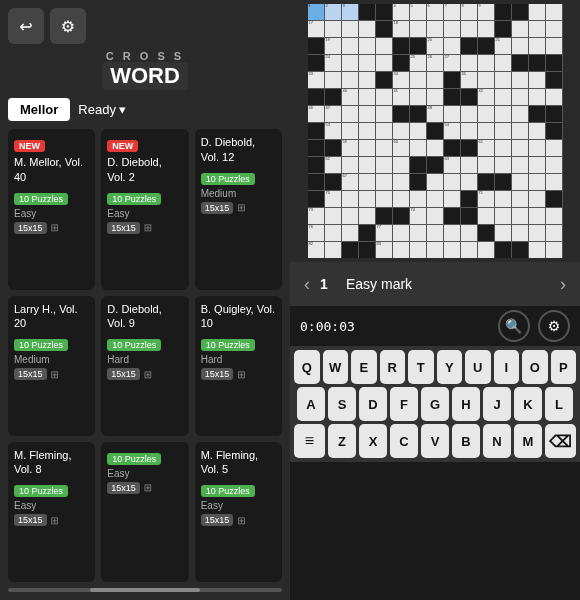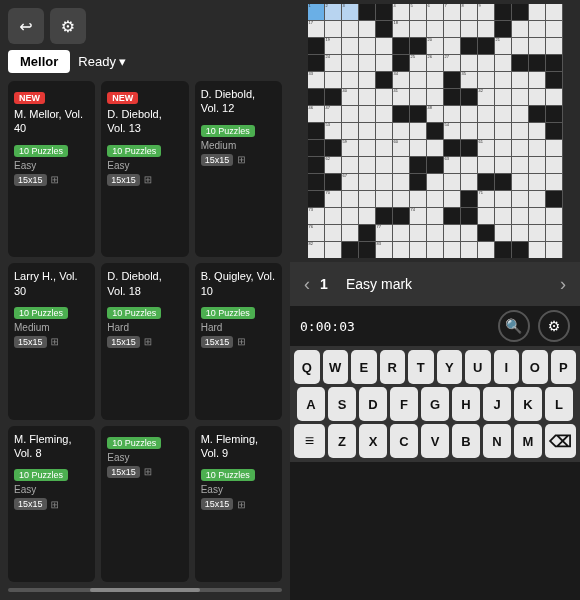--- a/index.html
+++ b/index.html
@@ -331,63 +331,67 @@
 <div class="left-panel">
   <div class="top-icons">
     <div class="icon-btn">
       <span>↩</span>
     </div>
     <div class="icon-btn">
       <span>⚙</span>
     </div>
   </div>
 
+  <div class="crossword-logo">
+    <div class="cross">C R O S S</div>
+    <div class="word">WORD</div>
+  </div>
 
   <div class="tabs-row">
     <div class="tab-btn">Mellor</div>
     <div class="tab-dropdown">
       <span>Ready</span>
       <span>▾</span>
     </div>
   </div>
 
   <div class="puzzle-grid" id="puzzle-grid">
       <div class="puzzle-card"><div class="new-badge">NEW</div><div class="puzzle-title">M. Mellor, Vol. 40</div><div class="puzzles-count">10 Puzzles</div><div class="difficulty">Easy</div><div class="puzzle-meta">
     <span class="size-badge">15x15</span>
     <span class="grid-icon">⊞</span>
   </div></div>
-      <div class="puzzle-card"><div class="new-badge">NEW</div><div class="puzzle-title">D. Diebold, Vol. 13</div><div class="puzzles-count">10 Puzzles</div><div class="difficulty">Easy</div><div class="puzzle-meta">
+      <div class="puzzle-card"><div class="new-badge">NEW</div><div class="puzzle-title">D. Diebold, Vol. 2</div><div class="puzzles-count">10 Puzzles</div><div class="difficulty">Easy</div><div class="puzzle-meta">
     <span class="size-badge">15x15</span>
     <span class="grid-icon">⊞</span>
   </div></div>
       <div class="puzzle-card"><div class="puzzle-title">D. Diebold, Vol. 12</div><div class="puzzles-count">10 Puzzles</div><div class="difficulty">Medium</div><div class="puzzle-meta">
     <span class="size-badge">15x15</span>
     <span class="grid-icon">⊞</span>
   </div></div>
-      <div class="puzzle-card"><div class="puzzle-title">Larry H., Vol. 30</div><div class="puzzles-count">10 Puzzles</div><div class="difficulty">Medium</div><div class="puzzle-meta">
-    <span class="size-badge">15x15</span>
-    <span class="grid-icon">⊞</span>
-  </div></div>
-      <div class="puzzle-card"><div class="puzzle-title">D. Diebold, Vol. 18</div><div class="puzzles-count">10 Puzzles</div><div class="difficulty">Hard</div><div class="puzzle-meta">
+      <div class="puzzle-card"><div class="puzzle-title">Larry H., Vol. 20</div><div class="puzzles-count">10 Puzzles</div><div class="difficulty">Medium</div><div class="puzzle-meta">
+    <span class="size-badge">15x15</span>
+    <span class="grid-icon">⊞</span>
+  </div></div>
+      <div class="puzzle-card"><div class="puzzle-title">D. Diebold, Vol. 9</div><div class="puzzles-count">10 Puzzles</div><div class="difficulty">Hard</div><div class="puzzle-meta">
     <span class="size-badge">15x15</span>
     <span class="grid-icon">⊞</span>
   </div></div>
       <div class="puzzle-card"><div class="puzzle-title">B. Quigley, Vol. 10</div><div class="puzzles-count">10 Puzzles</div><div class="difficulty">Hard</div><div class="puzzle-meta">
     <span class="size-badge">15x15</span>
     <span class="grid-icon">⊞</span>
   </div></div>
       <div class="puzzle-card"><div class="puzzle-title">M. Fleming, Vol. 8</div><div class="puzzles-count">10 Puzzles</div><div class="difficulty">Easy</div><div class="puzzle-meta">
     <span class="size-badge">15x15</span>
     <span class="grid-icon">⊞</span>
   </div></div>
       <div class="puzzle-card"><div class="puzzles-count">10 Puzzles</div><div class="difficulty">Easy</div><div class="puzzle-meta">
     <span class="size-badge">15x15</span>
     <span class="grid-icon">⊞</span>
   </div></div>
-      <div class="puzzle-card"><div class="puzzle-title">M. Fleming, Vol. 9</div><div class="puzzles-count">10 Puzzles</div><div class="difficulty">Easy</div><div class="puzzle-meta">
+      <div class="puzzle-card"><div class="puzzle-title">M. Fleming, Vol. 5</div><div class="puzzles-count">10 Puzzles</div><div class="difficulty">Easy</div><div class="puzzle-meta">
     <span class="size-badge">15x15</span>
     <span class="grid-icon">⊞</span>
   </div></div>
     </div>
 
   <div class="scroll-indicator">
     <div class="scroll-thumb"></div>
   </div>
 </div>
 

